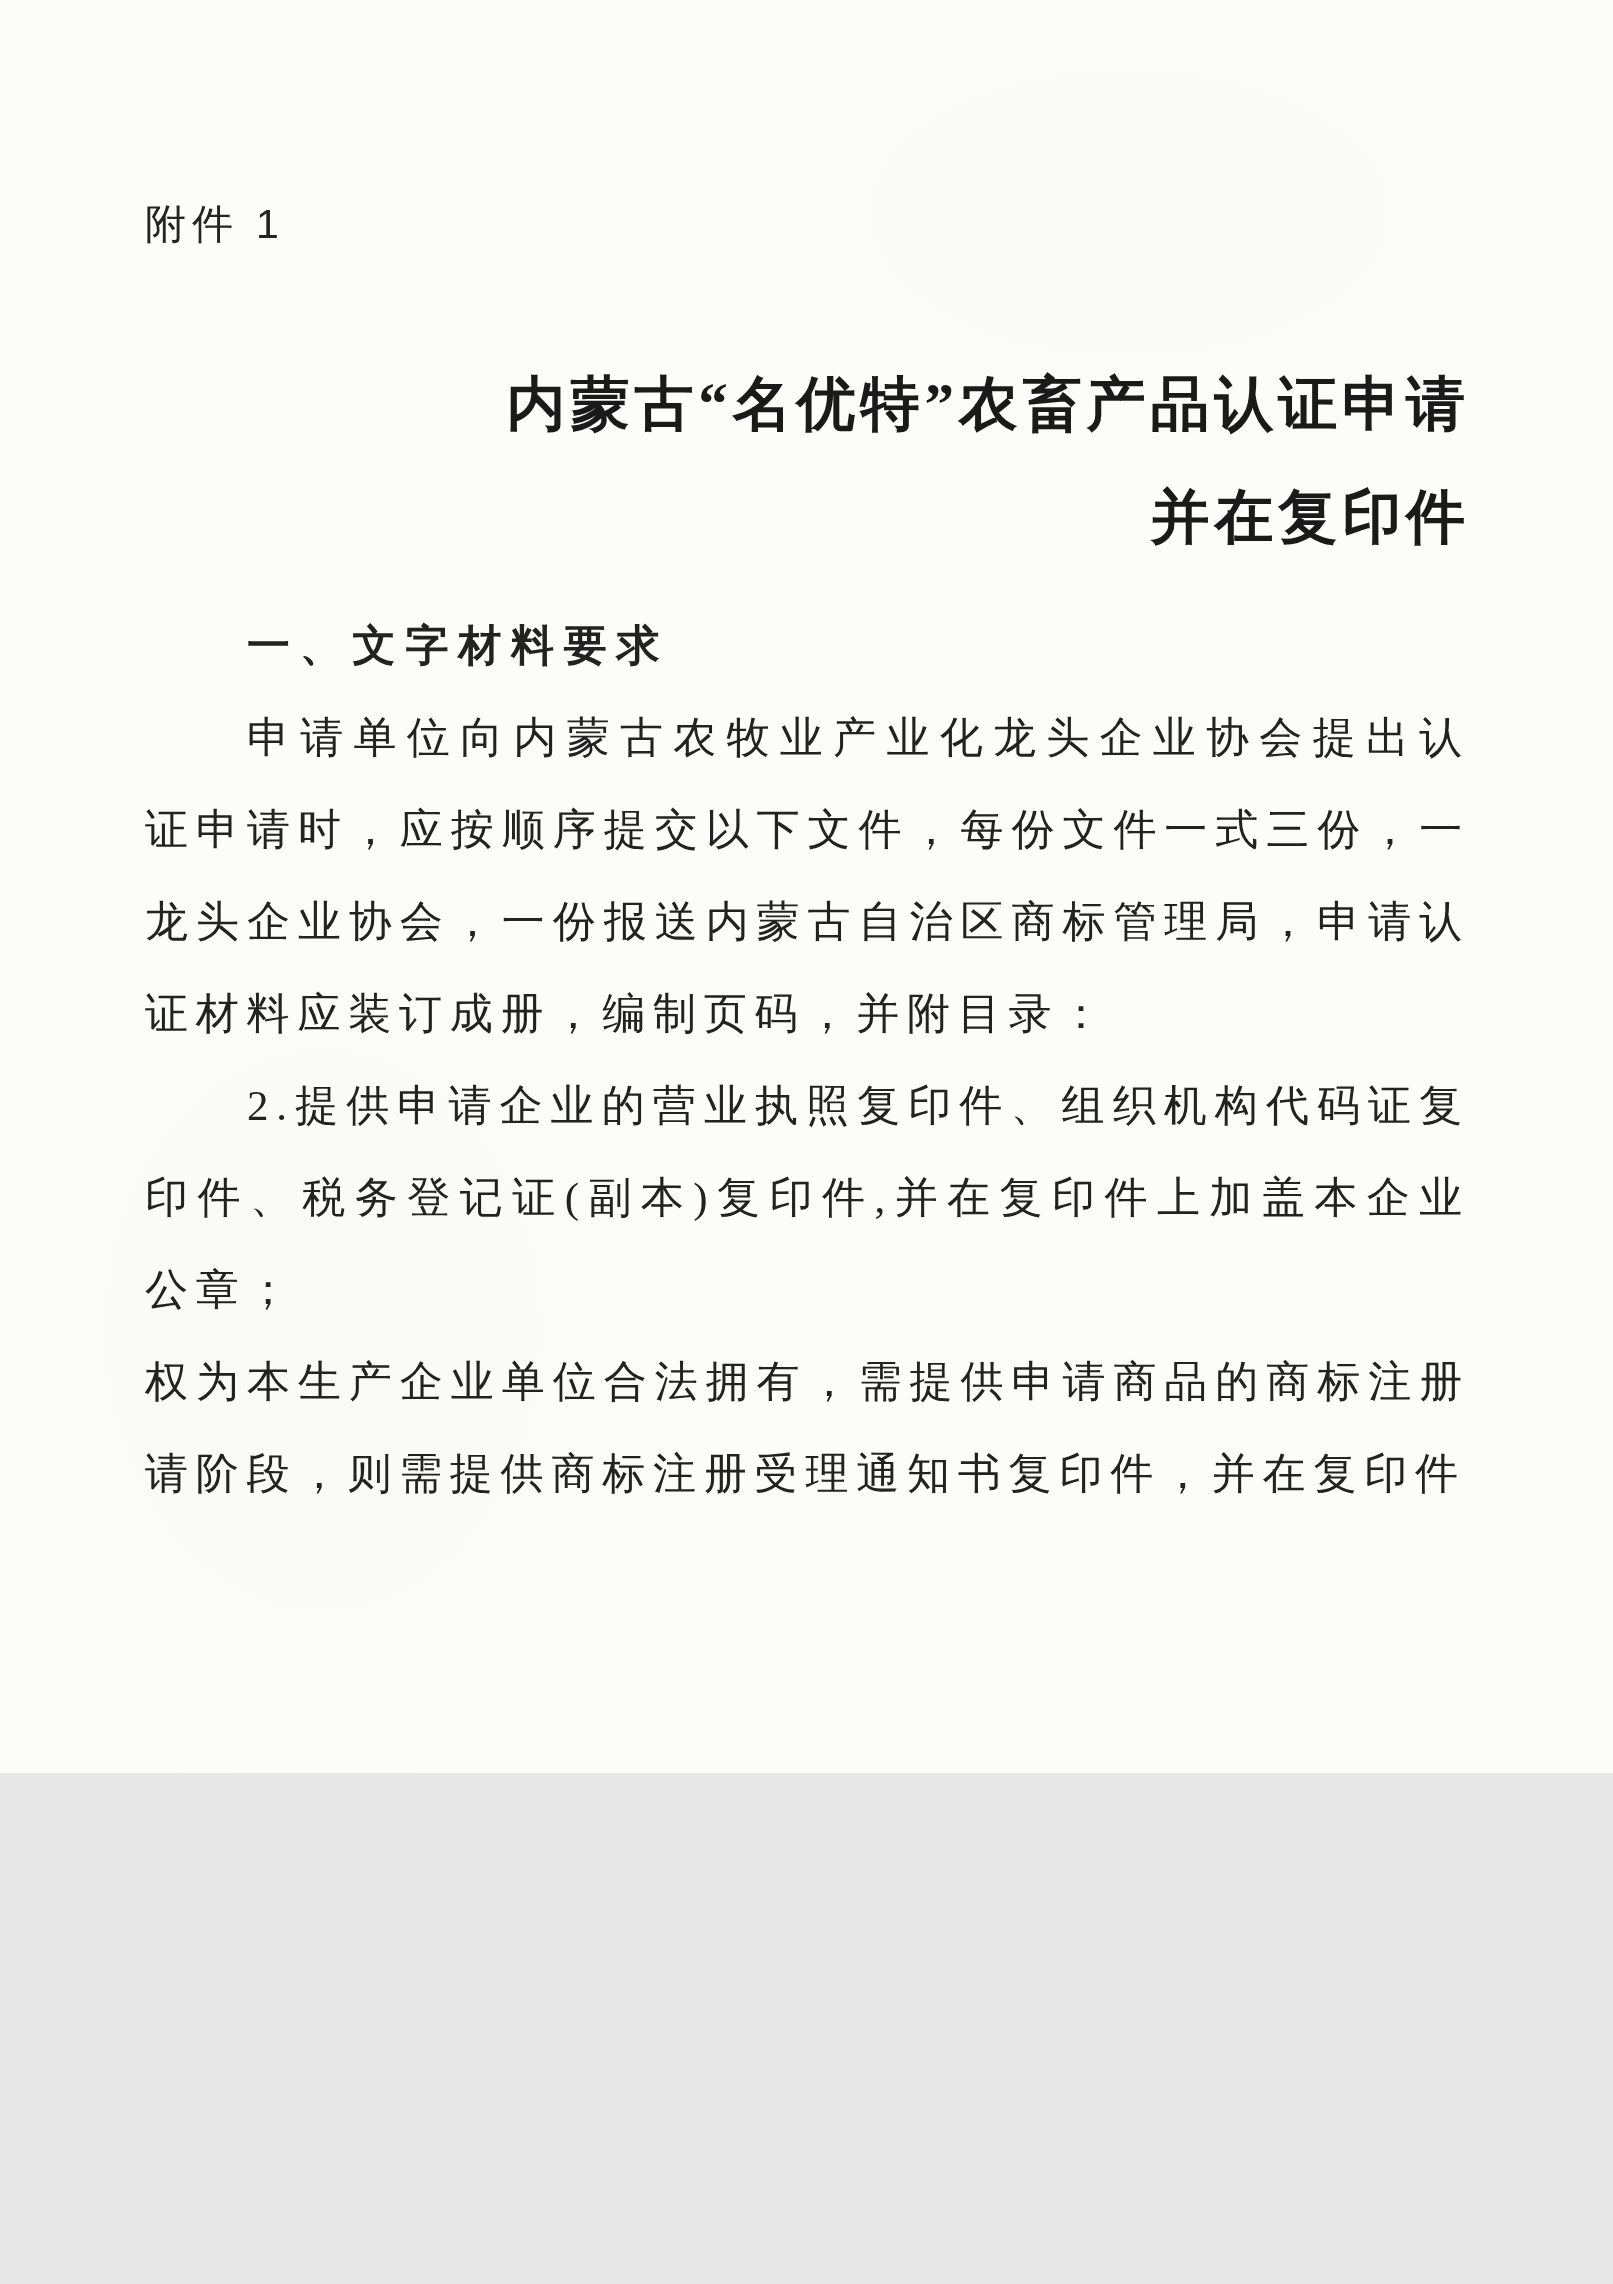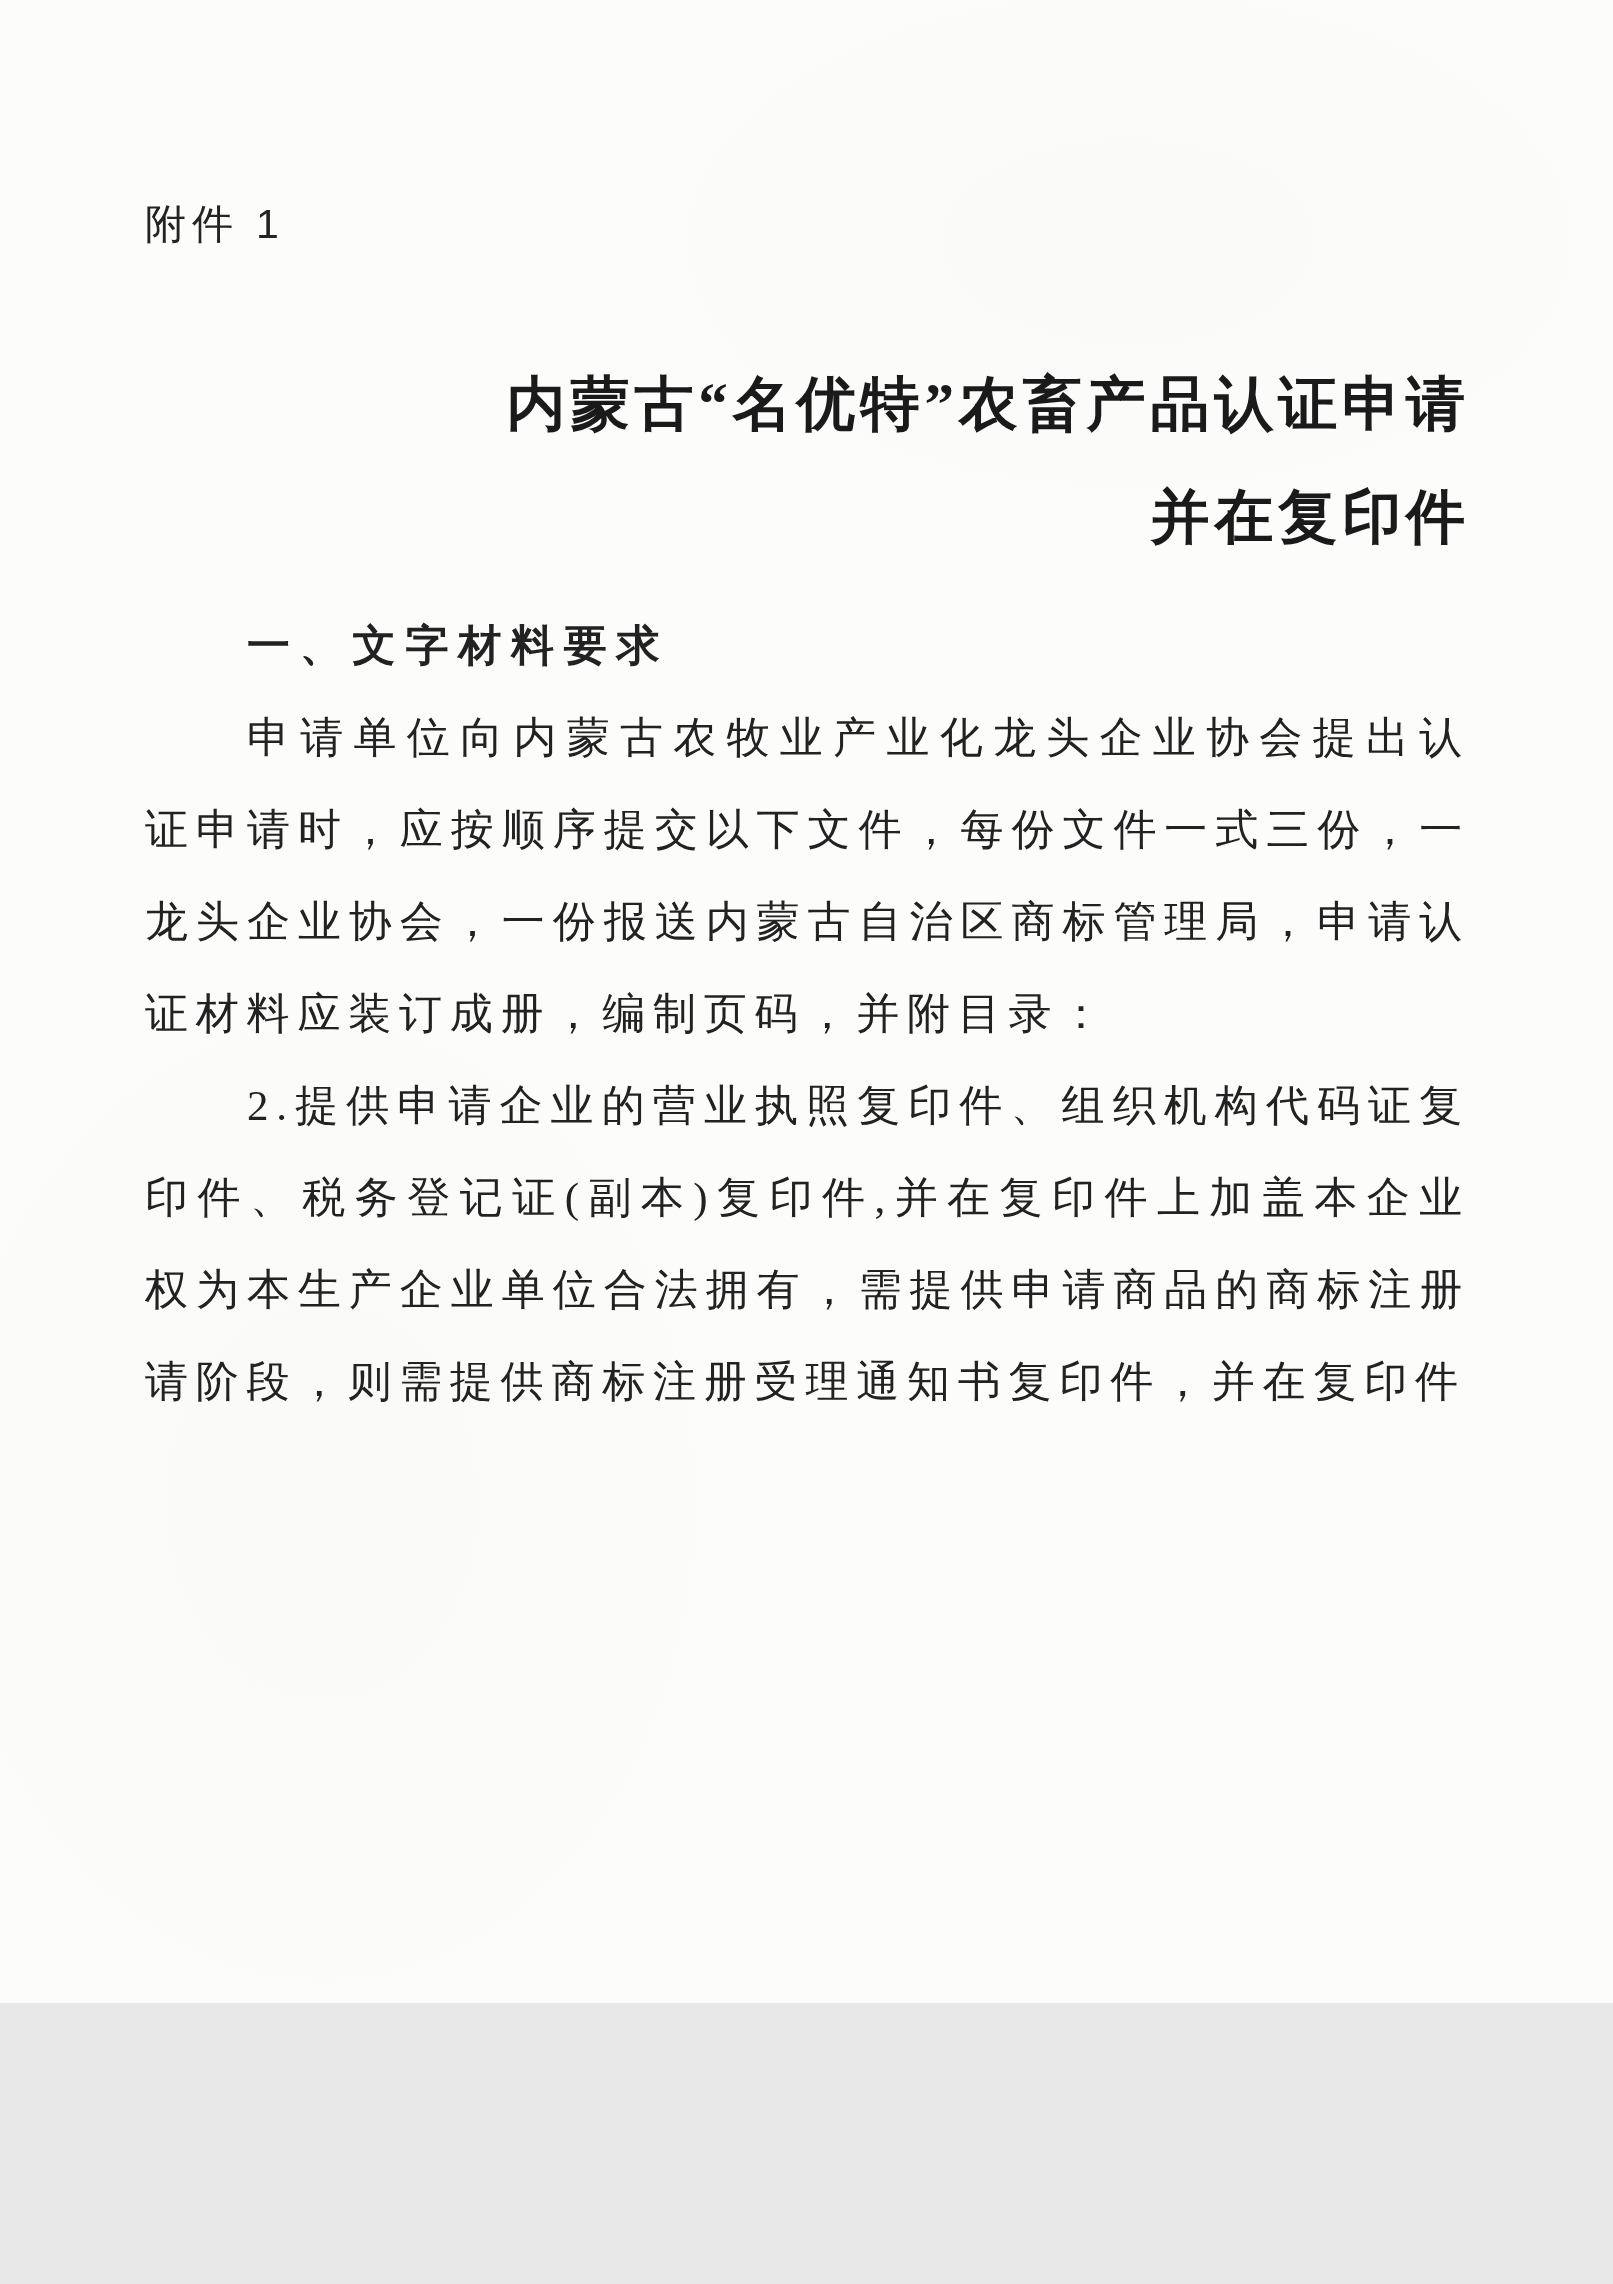--- a/index.html
+++ b/index.html
@@ -3,21 +3,21 @@
 <meta charset="utf-8">
 <style>
   html, body {
     margin: 0;
     padding: 0;
     background: #e8e8e8;
   }
   .page {
     position: relative;
     width: 1613px;
-    height: 2003px;
+    height: 1773px;
     margin: 0 auto;
     background:
       radial-gradient(ellipse 882px 490px at 70% 12%, rgba(0,0,0,0.012), transparent 60%),
       radial-gradient(ellipse 686px 882px at 20% 75%, rgba(0,0,0,0.010), transparent 65%),
       #fcfcfb;
     color: #1f1f1f;
     overflow: hidden;
     font-family: "Liberation Serif", serif;
   }
   .content {
@@ -91,20 +91,21 @@
         <div class="ln indent">申请单位向内蒙古农牧业产业化龙头企业协会提出认</div>
         <div class="ln">证申请时，应按顺序提交以下文件，每份文件一式三份，一</div>
         <div class="ln">龙头企业协会，一份报送内蒙古自治区商标管理局，申请认</div>
         <div class="ln ln-last">证材料应装订成册，编制页码，并附目录：</div>
       </div>
 
 
       <div>
         <div class="ln indent">2.提供申请企业的营业执照复印件、组织机构代码证复</div>
         <div class="ln">印件、税务登记证(副本)复印件,并在复印件上加盖本企业</div>
+        <div class="ln ln-last">公章；</div>
       </div>
 
       <div>
         <div class="ln">权为本生产企业单位合法拥有，需提供申请商品的商标注册</div>
         <div class="ln ln-last">请阶段，则需提供商标注册受理通知书复印件，并在复印件</div>
       </div>
 
     </div>
   </div>
 </div>

